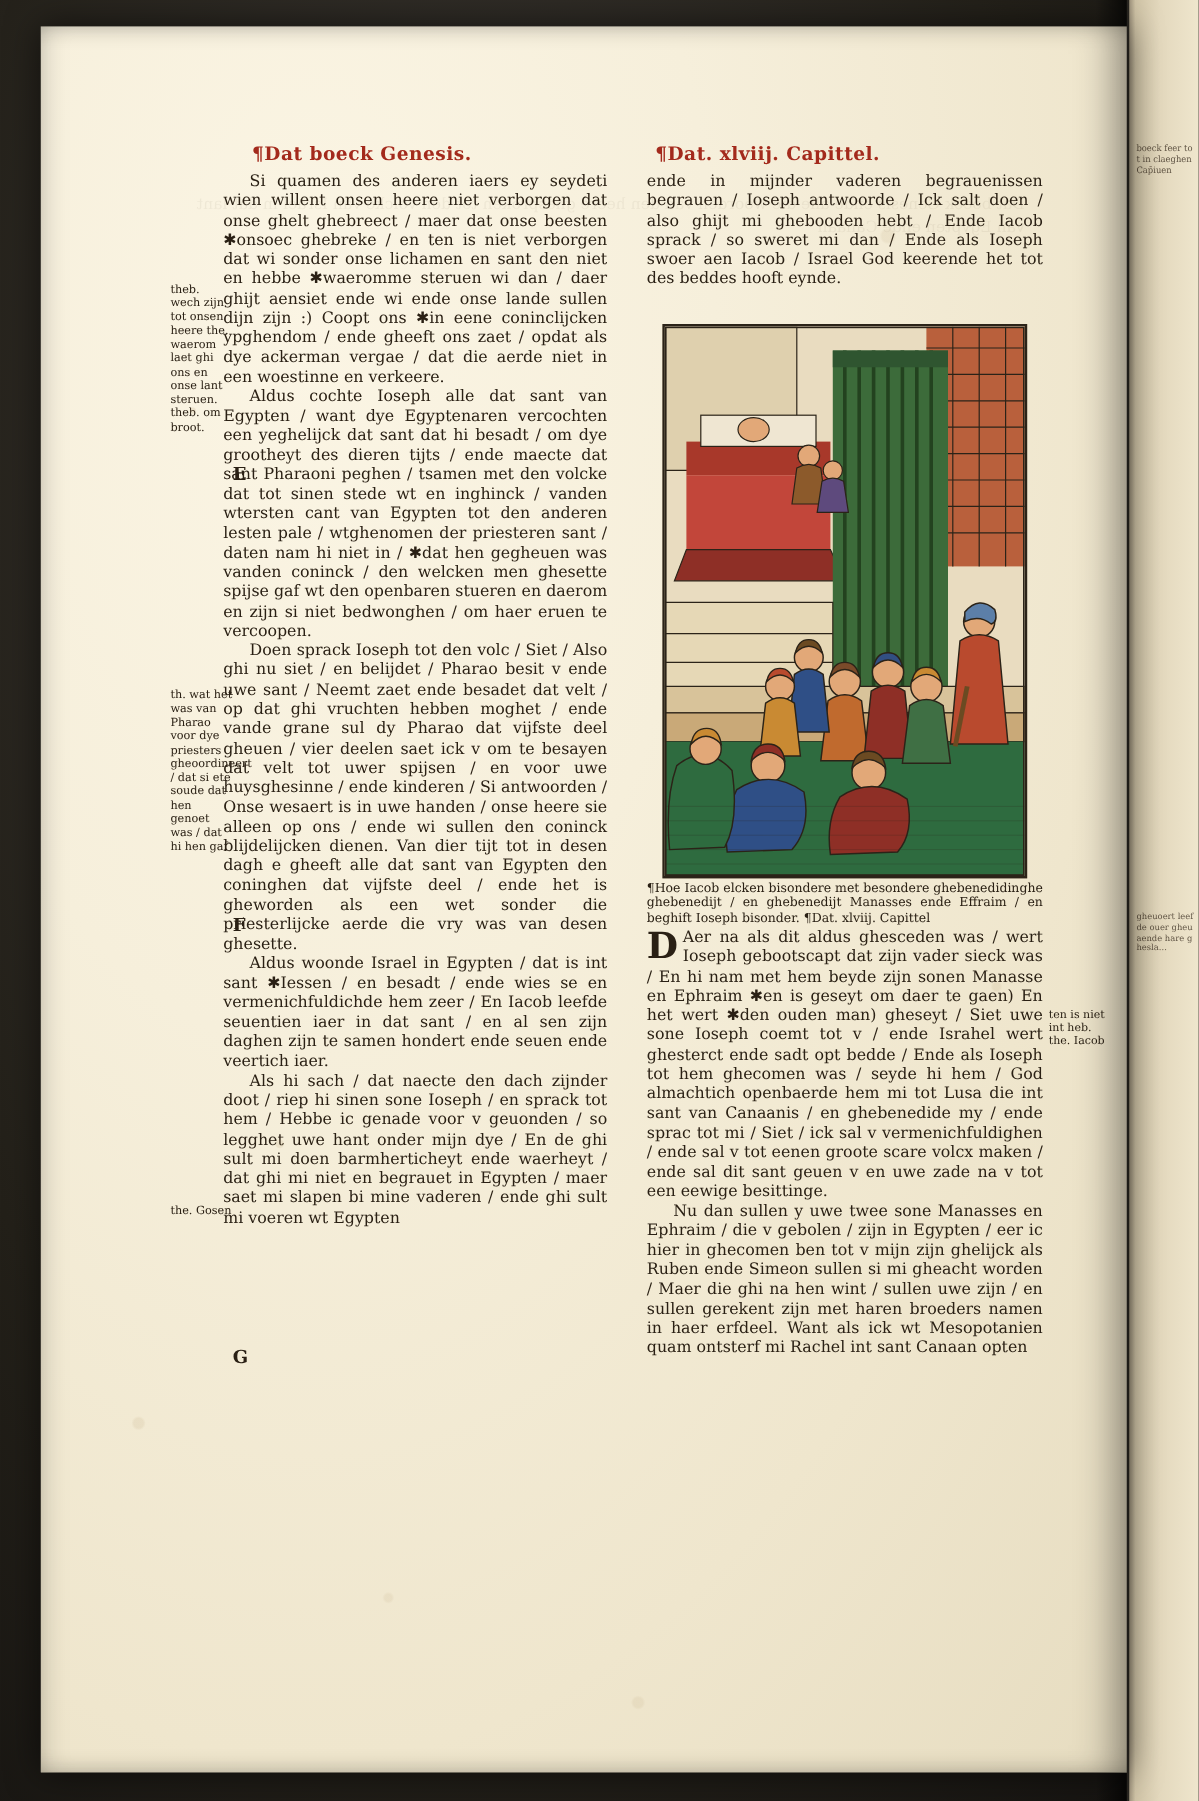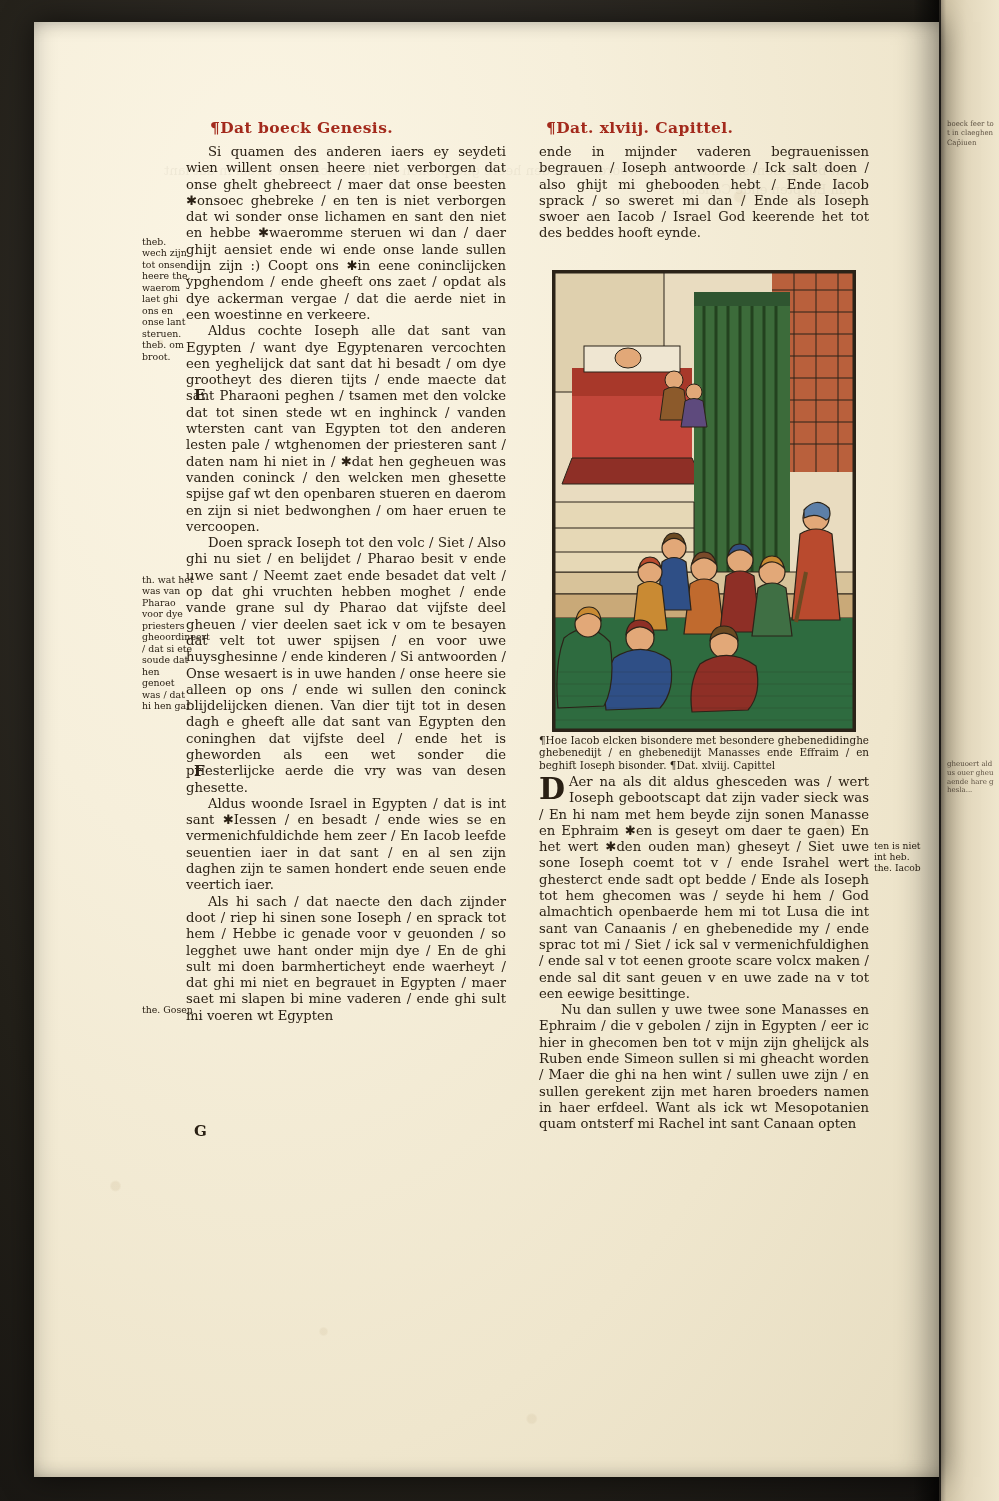--- a/index.html
+++ b/index.html
@@ -227,21 +227,21 @@
   }
 </style>
 </head>
 <body>
 
 <div class="page-root">
   <div class="backdrop"></div>
 
   <div class="next-page">
     <div class="np-text">boeck feer tot in claeghen Cap̄iuen</div>
-    <div class="np-text2">gheuoert aldus ouer gheuaende hare ghesla...</div>
+    <div class="np-text2">gheuoert leefde ouer gheuaende hare ghesla...</div>
   </div>
   <div class="gutter"></div>
 
   <div class="leaf">
     <div class="showthrough">
       Dat boeck Genesis ende alle die woorden van den heere ghesproken tot den volcke van Israel in dat lant van Egypten ende Canaan
     </div>
 
     <div class="content">
 

